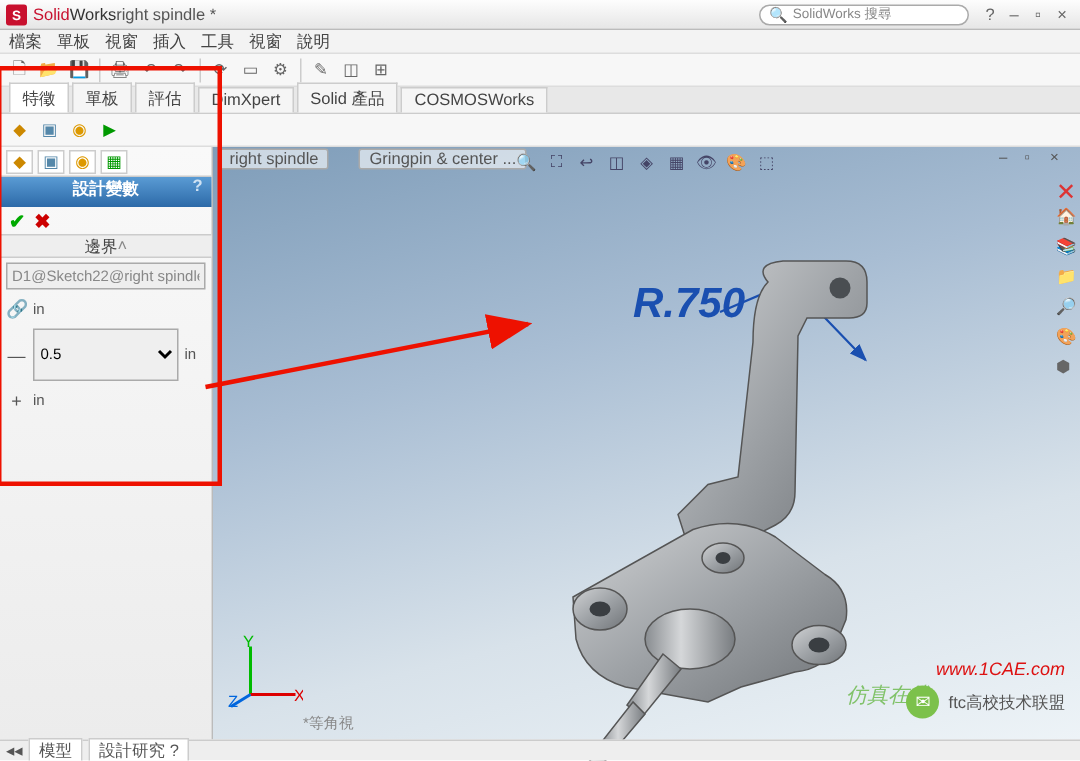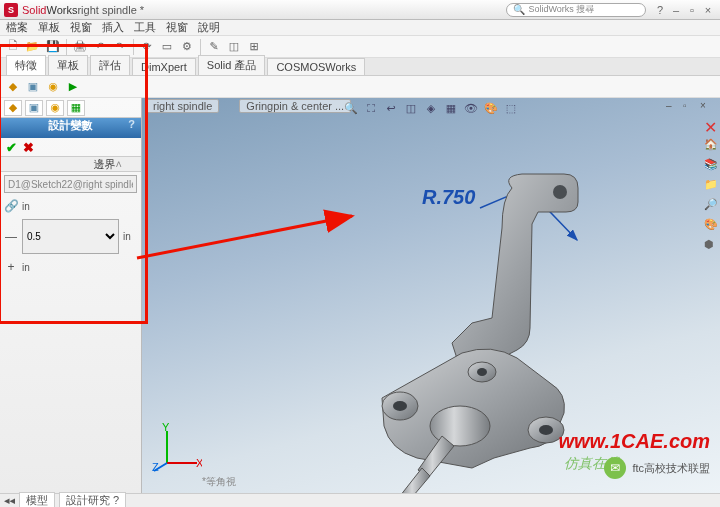--- a/index.html
+++ b/index.html
@@ -42,21 +42,21 @@
 .fm-tabs{height:20px;display:flex;align-items:center;gap:3px;padding:2px 4px;border-bottom:1px solid #ccc}
 .fm-tabs span{width:18px;height:16px;display:inline-flex;align-items:center;justify-content:center;border:1px solid #ccc;background:#fff;font-size:11px;cursor:pointer}
 
 .panel-title{height:20px;background:linear-gradient(#5a9bd4,#2d6aa8);color:#fff;display:flex;align-items:flex-start;justify-content:center;font-size:11px;font-weight:bold;position:relative}
 .panel-title .help{position:absolute;right:6px;color:#cfe2f3}
 
 .ok-cancel{height:18px;display:flex;align-items:center;gap:6px;padding:2px 6px}
 .ok{color:#0a0;font-weight:bold;font-size:13px;cursor:pointer}
 .cancel{color:#c00;font-weight:bold;font-size:13px;cursor:pointer}
 
-.sect-hdr{height:16px;background:#eee;border-top:1px solid #ccc;border-bottom:1px solid #ccc;display:flex;align-items:center;padding:0 19px;color:#444;font-size:10px;justify-content:flex-end}
+.sect-hdr{height:16px;background:#eee;border-top:1px solid #ccc;border-bottom:1px solid #ccc;display:flex;align-items:center;padding:0 2px;color:#444;font-size:10px;justify-content:center}
 .chev{color:#888}
 
 .field-row{display:flex;align-items:center;gap:4px;padding:3px 4px}
 .field-row .lbl{width:14px;text-align:center;color:#555;font-size:12px}
 .field-row input{flex:1;min-width:0;height:18px;border:1px solid #aaa;padding:0 3px;font-size:10px}
 .field-row input.ro{background:#eee;color:#888}
 .field-row select{flex:1;min-width:0;height:35px;border:1px solid #aaa;font-size:10px}
 .unit{width:14px;color:#555;font-size:10px}
 .minus{color:#c33}
 .plus{color:#c33}
@@ -73,29 +73,29 @@
 
 .right-strip{position:absolute;top:20px;right:0;width:18px;display:flex;flex-direction:column;gap:6px;align-items:center}
 .right-strip span{width:14px;height:14px;font-size:11px;color:#666;cursor:pointer}
 .close-x{color:#d33!important;font-size:16px!important}
 
 
 .part{position:absolute;top:70px;left:200px;width:260px;height:360px}
 .part svg{width:100%;height:100%}
 
 
-.dim-text{position:absolute;top:88px;left:280px;color:#1a4fb0;font-style:italic;font-size:20px;font-weight:bold}
+.dim-text{position:absolute;top:88px;left:280px;color:#1a4fb0;font-style:italic;font-size:28px;font-weight:bold}
 .dim-leader{position:absolute;top:80px;left:330px;width:120px;height:100px;pointer-events:none}
 
 
 .red-arrow{position:absolute;top:110px;left:-10px;width:230px;height:60px;pointer-events:none}
 
 
 .wm-center{position:absolute;top:45%;left:40%;color:rgba(255,255,255,.55);font-size:24px;font-weight:bold;letter-spacing:3px}
-.wm-url{position:absolute;bottom:40px;right:10px;color:#d11;font-size:20px;font-weight:bold;font-style:italic}
+.wm-url{position:absolute;bottom:40px;right:10px;color:#d11;font-size:12px;font-weight:normal;font-style:italic}
 .wm-badge{position:absolute;bottom:20px;right:100px;color:#80c269;font-size:14px;font-style:italic}
 .wm-chat{position:absolute;bottom:14px;right:10px;display:flex;align-items:center;gap:6px;color:#555;font-size:12px}
 .wechat-ico{width:22px;height:22px;border-radius:50%;background:#7cc14b;display:inline-flex;align-items:center;justify-content:center;color:#fff;font-size:12px}
 
 
 .triad{position:absolute;bottom:20px;left:10px;width:50px;height:50px}
 
 
 .isoview{position:absolute;bottom:4px;left:60px;color:#888;font-size:10px}
 

